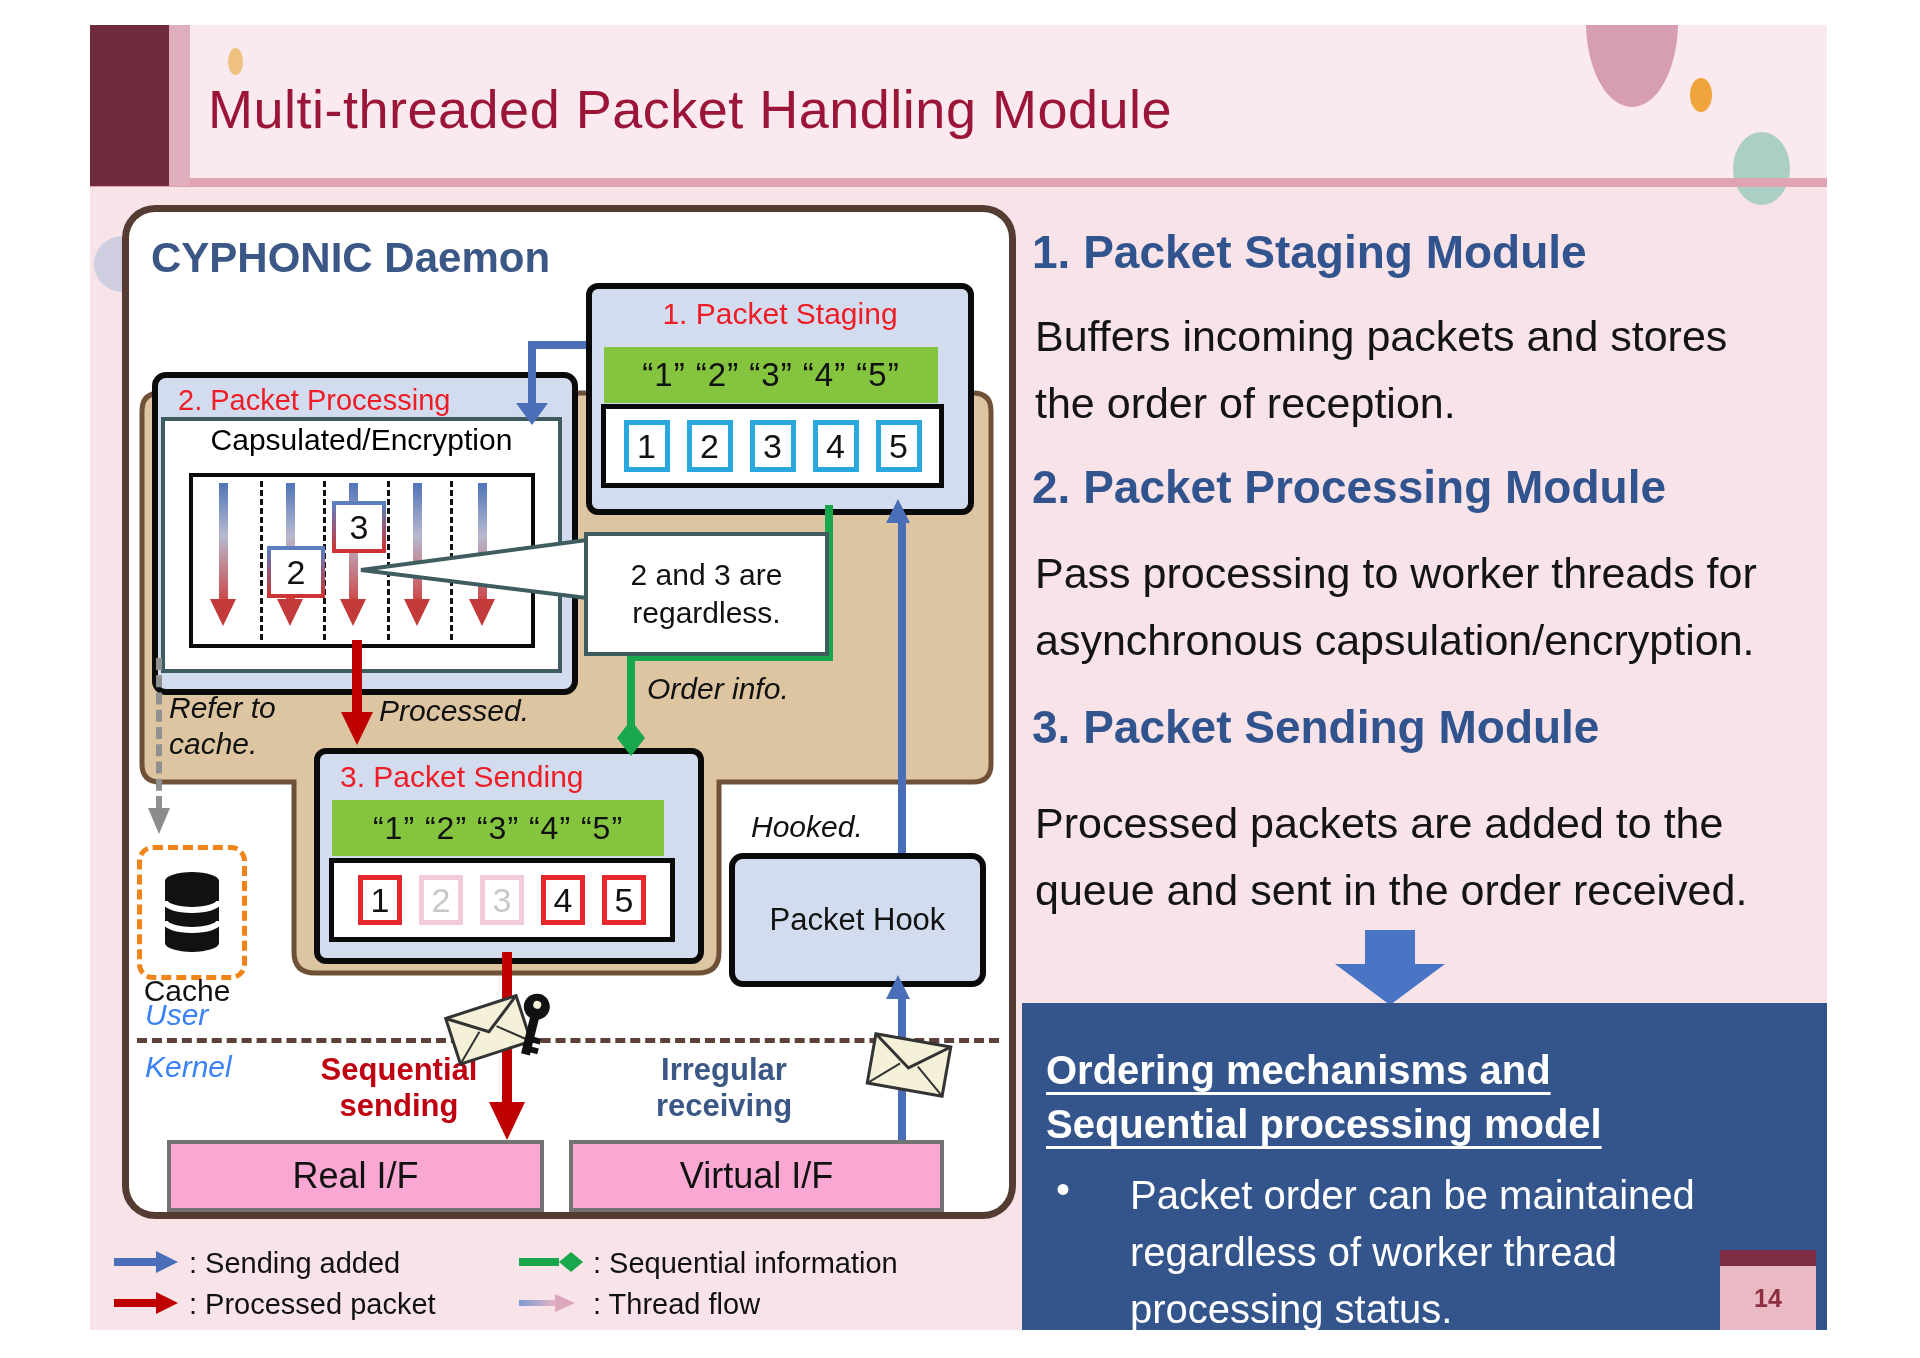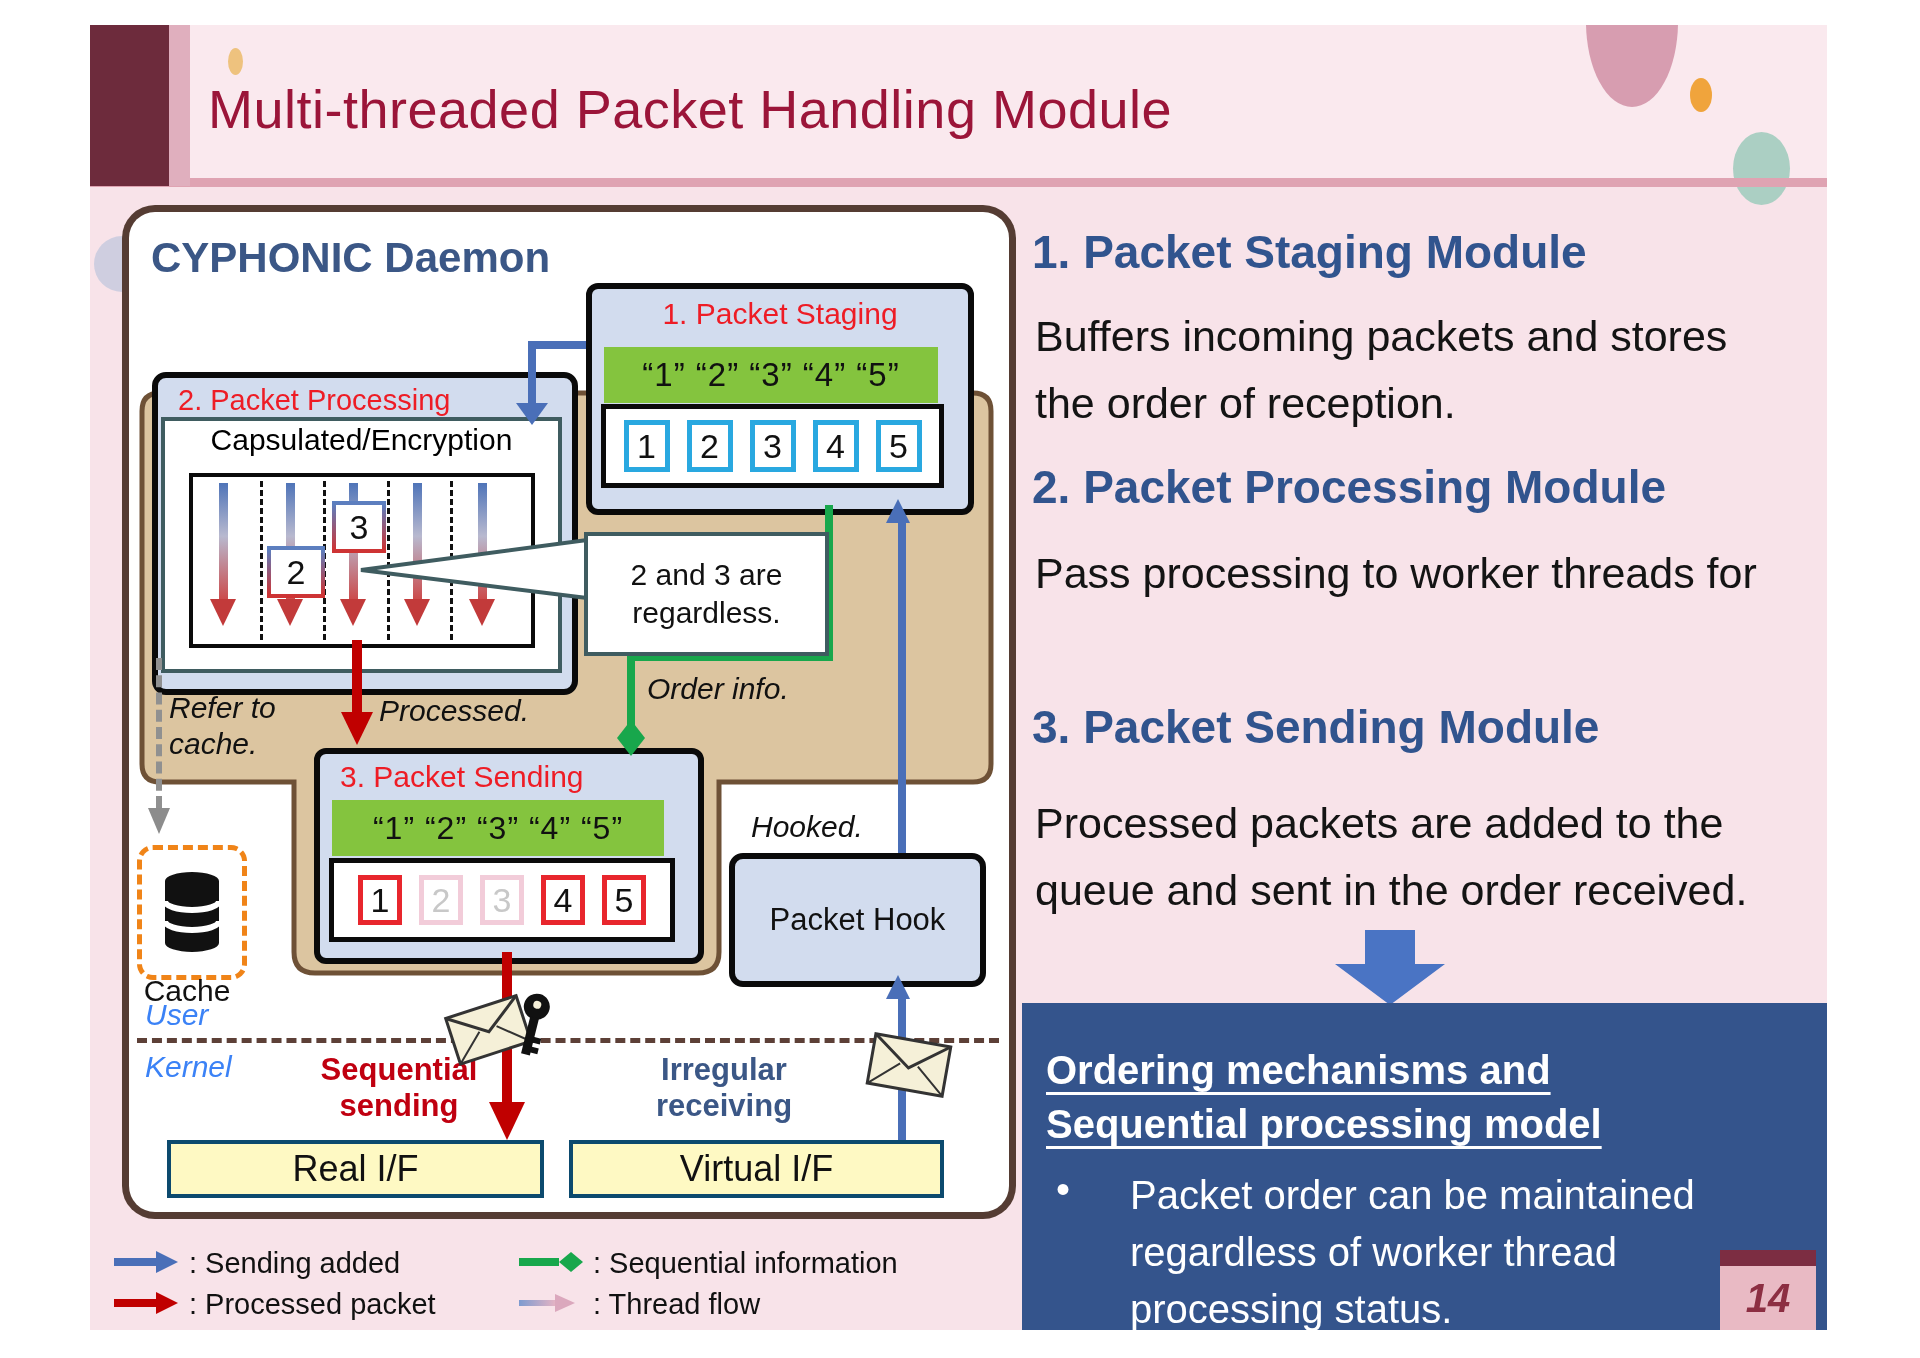--- a/index.html
+++ b/index.html
@@ -70,21 +70,21 @@
 
   
   .cache-box{position:absolute;left:8px;top:633px;width:100px;height:125px;background:#fff;
              border:5px dashed #f08418;border-radius:16px;z-index:3;display:flex;align-items:center;justify-content:center;}
 
   .dlabel{position:absolute;font-size:30px;color:#111;z-index:4;white-space:nowrap;}
   .ital{font-style:italic;}
   .gray{color:#3b82f6;}
   .lh36{line-height:36px;}
 
-  .if-box{position:absolute;top:928px;height:58px;background:#fef9c3;border:4px solid #0c4a6e;
+  .if-box{position:absolute;top:928px;height:72px;background:#f9a8d4;border:4px solid #737373;
           display:flex;align-items:center;justify-content:center;font-size:36px;color:#111;z-index:4;box-sizing:border-box;}
 
   .uk-line{position:absolute;left:8px;top:826px;width:862px;height:0;border-top:5px dashed #5d4037;z-index:3;}
 
   
   .vbar{position:absolute;z-index:4;}
   .head-down{position:absolute;width:0;height:0;z-index:4;}
   .head-up{position:absolute;width:0;height:0;z-index:4;}
 
   .seq-label{position:absolute;left:160px;top:840px;width:220px;text-align:center;font-weight:bold;
@@ -110,21 +110,21 @@
   .fat-arrow{position:absolute;left:1235px;top:905px;z-index:3;}
   .obox{position:absolute;left:932px;top:978px;width:868px;height:327px;background:#34548c;z-index:4;}
   .obox-title{position:absolute;left:24px;top:40px;font-size:40px;font-weight:bold;color:#fff;
               line-height:54px;white-space:nowrap;}
   .obox-title span{text-decoration:underline;text-decoration-thickness:3px;text-underline-offset:8px;}
   .obox-dot{position:absolute;left:34px;top:164px;font-size:40px;color:#fff;}
   .obox-bullet{position:absolute;left:108px;top:164px;font-size:40px;color:#fff;line-height:57px;white-space:nowrap;}
   .page-badge{position:absolute;left:1630px;top:1225px;width:96px;height:80px;z-index:6;}
   .badge-strip{position:absolute;left:0;top:0;width:100%;height:16px;background:#7c2d42;}
   .badge-body{position:absolute;left:0;top:16px;width:100%;height:64px;background:#e9bac4;
-              display:flex;align-items:center;justify-content:center;font-size:40px;font-weight:bold;color:#8c2e42;font-style:italic;}
+              display:flex;align-items:center;justify-content:center;font-size:25px;font-weight:bold;color:#8c2e42;}
 </style>
 </head>
 <body>
 
 <div class="page">
   <div class="slide">
 
     <div class="title-band"></div>
     <div class="deco deco-mauve"></div>
     <div class="deco deco-orange"></div>
@@ -325,20 +325,21 @@
     <div class="lg-item" style="left:503px;top:1263px;">: Thread flow</div>
 
     <div class="note-h" style="left:942px;top:200px;">1. Packet Staging Module</div>
     <div class="note-p" style="left:945px;top:278px;">
       <div>Buffers incoming packets and stores</div>
       <div>the order of reception.</div>
     </div>
     <div class="note-h" style="left:942px;top:435px;">2. Packet Processing Module</div>
     <div class="note-p" style="left:945px;top:515px;">
       <div>Pass processing to worker threads for</div>
+      <div>asynchronous capsulation/encryption.</div>
     </div>
     <div class="note-h" style="left:942px;top:675px;">3. Packet Sending Module</div>
     <div class="note-p" style="left:945px;top:765px;">
       <div>Processed packets are added to the</div>
       <div>queue and sent in the order received.</div>
     </div>
 
     <svg class="fat-arrow" width="130" height="75" viewBox="0 0 130 75">
       <polygon points="40,0 90,0 90,34 120,34 65,75 10,34 40,34" fill="#4a74c4"></polygon>
     </svg>

